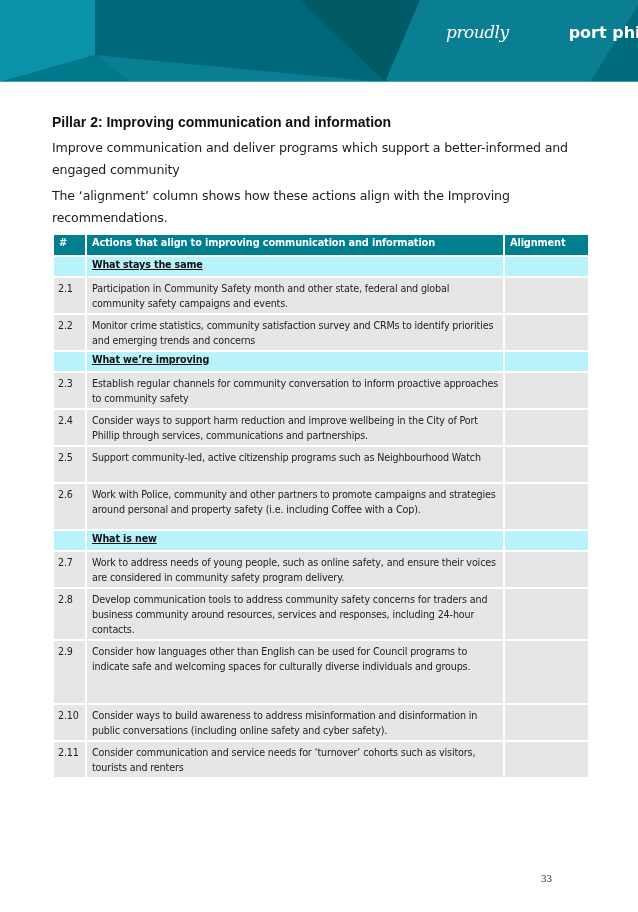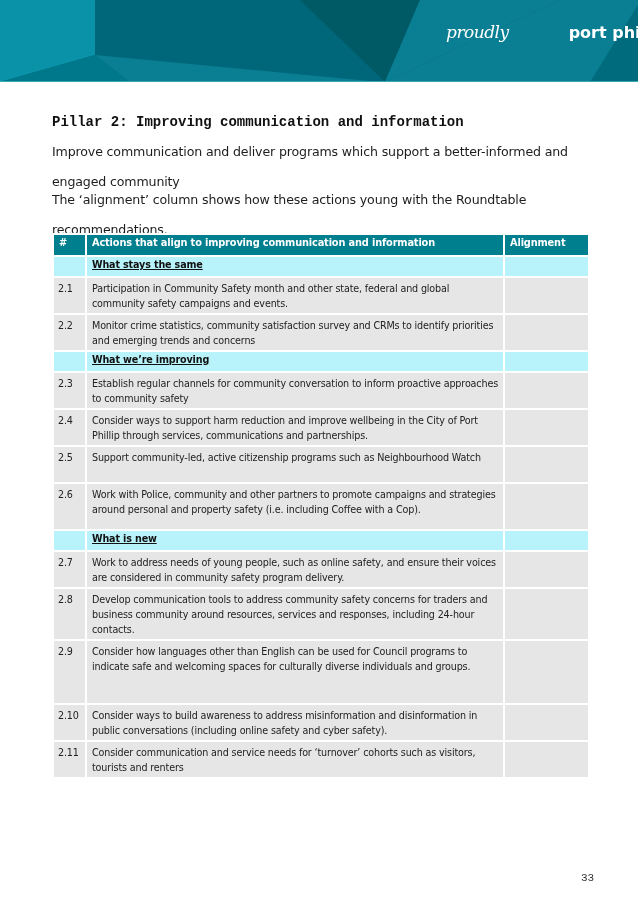--- a/index.html
+++ b/index.html
@@ -5,37 +5,37 @@
   html, body { margin:0; padding:0; }
   body { width:638px; height:912px; background:#ffffff; position:relative; overflow:hidden;
          font-family:"DejaVu Sans", sans-serif; color:#1a1a1a; }
   .banner { position:absolute; left:0; top:0; width:638px; height:82px; overflow:hidden; background:#00677a; }
   .banner svg { position:absolute; left:0; top:0; }
   .banner-rule { position:absolute; left:0; top:81px; width:638px; height:2px; background:#3aa6b5; }
   .logo { position:absolute; left:446px; top:22px; color:#ffffff; white-space:nowrap; }
   .logo .script { font-family:"DejaVu Serif", serif; font-style:italic; font-size:17px; letter-spacing:-0.5px; margin-right:20px; }
   .logo .brand { font-family:"DejaVu Sans", sans-serif; font-weight:bold; font-size:16px;margin-left:40px; }
 
-  .title { position:absolute; left:52px; top:114px; font-family:Liberation Mono, monospace; font-weight:bold; font-size:14px; color:#111; }
-  .para { position:absolute; left:52px; font-family:"DejaVu Sans", sans-serif; font-size:12.6px; line-height:30px; color:#1d1d1d; width:540px; letter-spacing:-0.15px; }
+  .title { position:absolute; left:52px; top:114px; font-family:Liberation Sans, sans-serif; font-weight:bold; font-size:14px; color:#111; }
+  .para { position:absolute; left:52px; font-family:"DejaVu Sans", sans-serif; font-size:12.6px; line-height:22px; color:#1d1d1d; width:540px; letter-spacing:-0.15px; }
   .p1 { top:137px; }
   .p2 { top:185px; }
 
   table.actions { position:absolute; left:52px; top:233px; width:536px; border-collapse:collapse; table-layout:fixed;
                   font-family:"DejaVu Sans", sans-serif; font-size:9.6px; letter-spacing:-0.15px; }
   table.actions col.c1 { width:33px; }
   table.actions col.c2 { width:418px; }
   table.actions col.c3 { width:85px; }
   table.actions th, table.actions td { border:2px solid #ffffff; vertical-align:top; text-align:left; }
   table.actions th { background:#007f8f; color:#ffffff; font-weight:bold; height:18px; padding:2px 5px 0 5px; font-size:9.8px; }
   tr.section td { background:#b8f3fb; font-weight:bold; color:#111; height:17px; padding:2px 5px 0 5px;text-decoration:underline; }
   tr.item td { background:#e6e6e6; color:#222; padding:3px 5px 2px 5px; line-height:15px; }
   tr.item td.num { padding-left:4px; }
 
-  .page-num { position:absolute; left:541px; top:872px; font-family:Liberation Mono, monospace; font-size:11px; color:#333;margin-left:40px; }
+  .page-num { position:absolute; left:541px; top:872px; font-family:Liberation Serif, serif; font-size:11px; color:#333; }
 </style>
 </head>
 <body>
 
 <div class="banner">
   <svg width="638" height="82" viewBox="0 0 638 82">
     <rect x="0" y="0" width="638" height="82" fill="#00677a"></rect>
     <polygon points="0,0 95,0 95,55 0,82" fill="#0a93a8"></polygon>
     <polygon points="0,82 95,55 130,82" fill="#00788b"></polygon>
     <polygon points="95,55 380,82 130,82" fill="#0a7f93"></polygon>
@@ -45,21 +45,21 @@
     <polygon points="590,82 638,5 638,82" fill="#006b7d"></polygon>
   </svg>
   <div class="logo">
     <span class="script">proudly</span><span class="brand">port phillip</span>
   </div>
   <div class="banner-rule"></div>
 </div>
 
 <div class="title">Pillar 2: Improving communication and information</div>
 <div class="para p1">Improve communication and deliver programs which support a better-informed and engaged community</div>
-<div class="para p2">The ‘alignment’ column shows how these actions young with the Roundtable recommendations.</div>
+<div class="para p2">The ‘alignment’ column shows how these actions align with the Improving recommendations.</div>
 
 <table class="actions">
   <colgroup>
       <col class="c1">
       <col class="c2">
       <col class="c3">
     </colgroup>
   <thead>
     <tr>
       <th>#</th>

